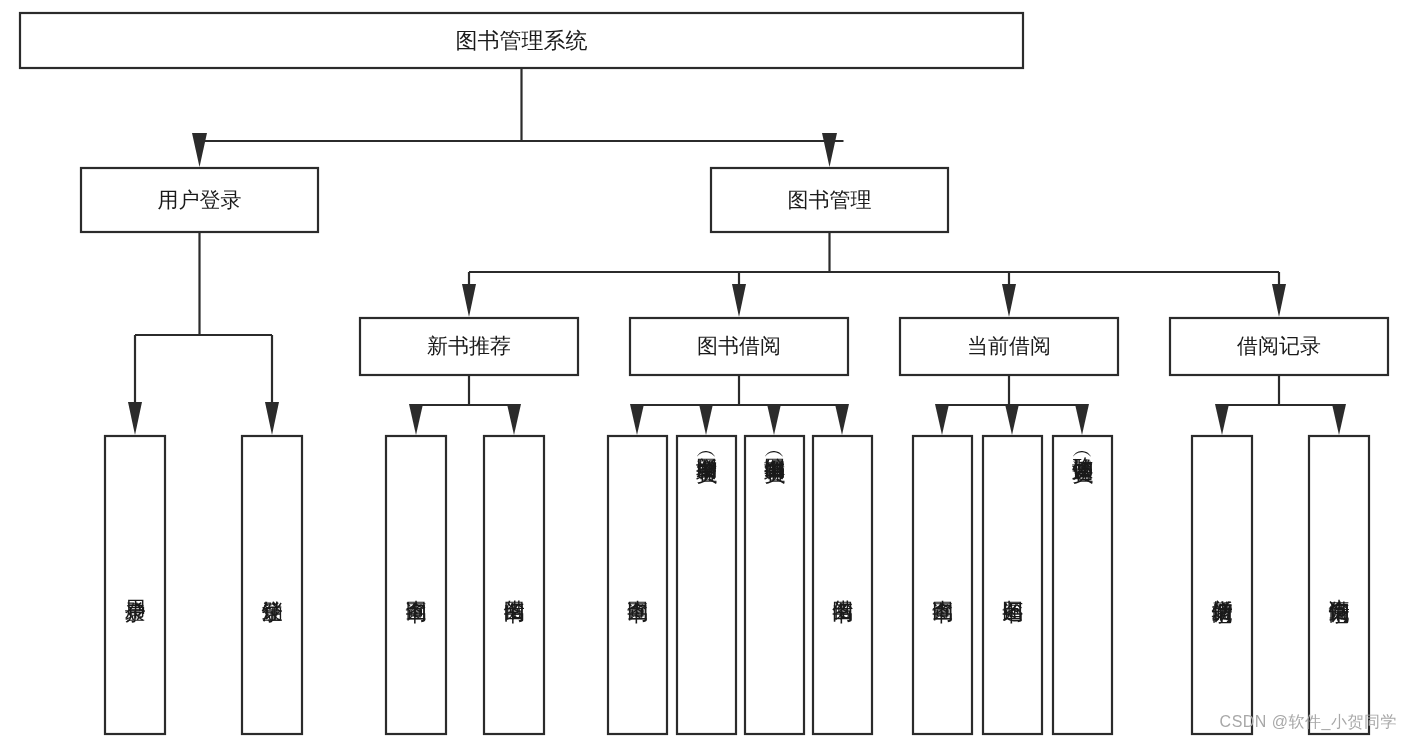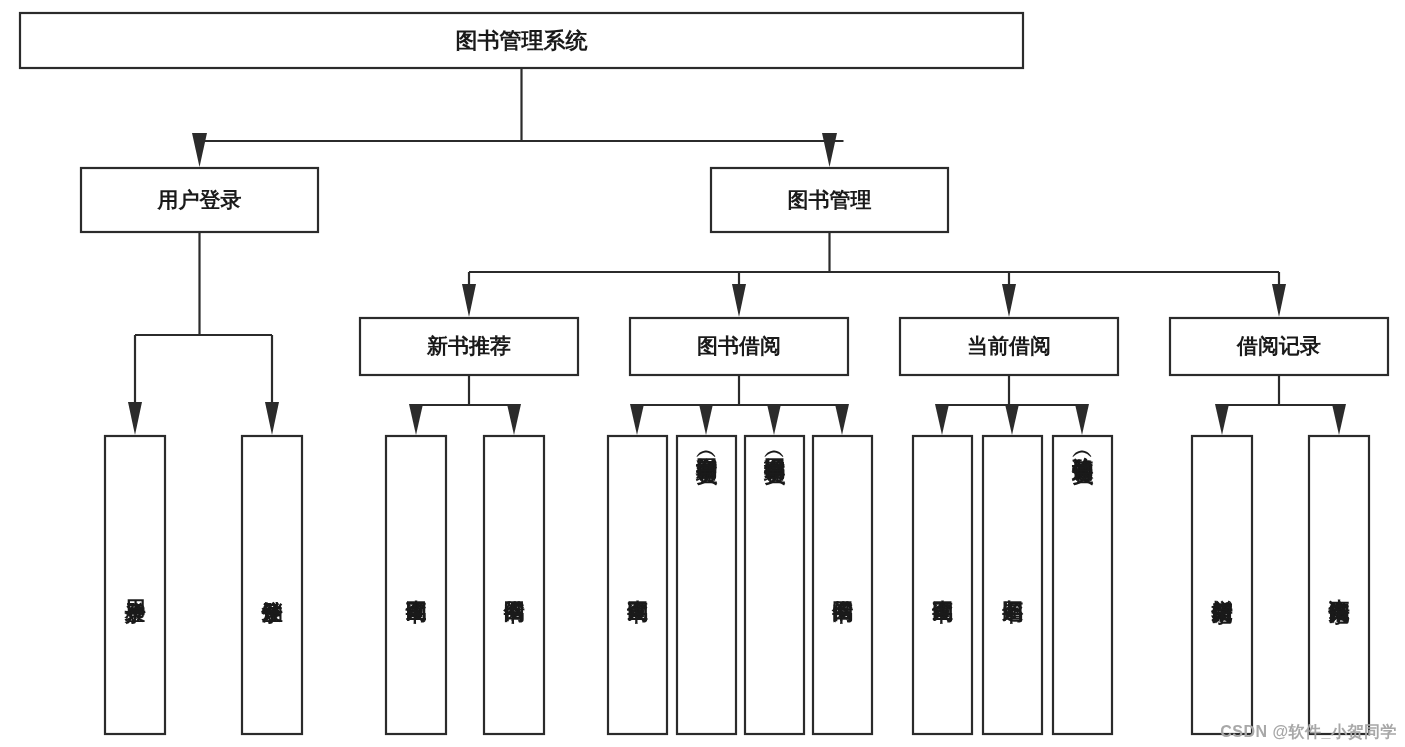--- a/index.html
+++ b/index.html
@@ -11,21 +11,20 @@
     width: 1405px;
     height: 747px;
     font-family: "Liberation Sans", "DejaVu Sans", sans-serif;
     overflow: hidden;
     position: relative;
   }
   #diagram-root {
     position: relative;
     width: 1405px;
     height: 747px;
-    font-weight: bold;
   }
   svg.flow {
     position: absolute;
     top: 0;
     left: 0;
     width: 1405px;
     height: 747px;
   }
   .node-box {
     fill: #ffffff;
@@ -69,21 +68,21 @@
     font-family: "Liberation Sans", "DejaVu Sans", sans-serif;
     font-size: 21px;
     line-height: 1.08;
     color: #1a1a1a;
     letter-spacing: 1px;
     white-space: nowrap;
   }
   .watermark {
     position: absolute;
     right: 8px;
-    bottom: 4px;
+    bottom: 14px;
     font-family: "Liberation Sans", "DejaVu Sans", sans-serif;
     font-size: 16px;
     color: #a8a8a8;
     white-space: nowrap;
     letter-spacing: 0.5px;
   }
 </style>
 </head>
 <body>
 

